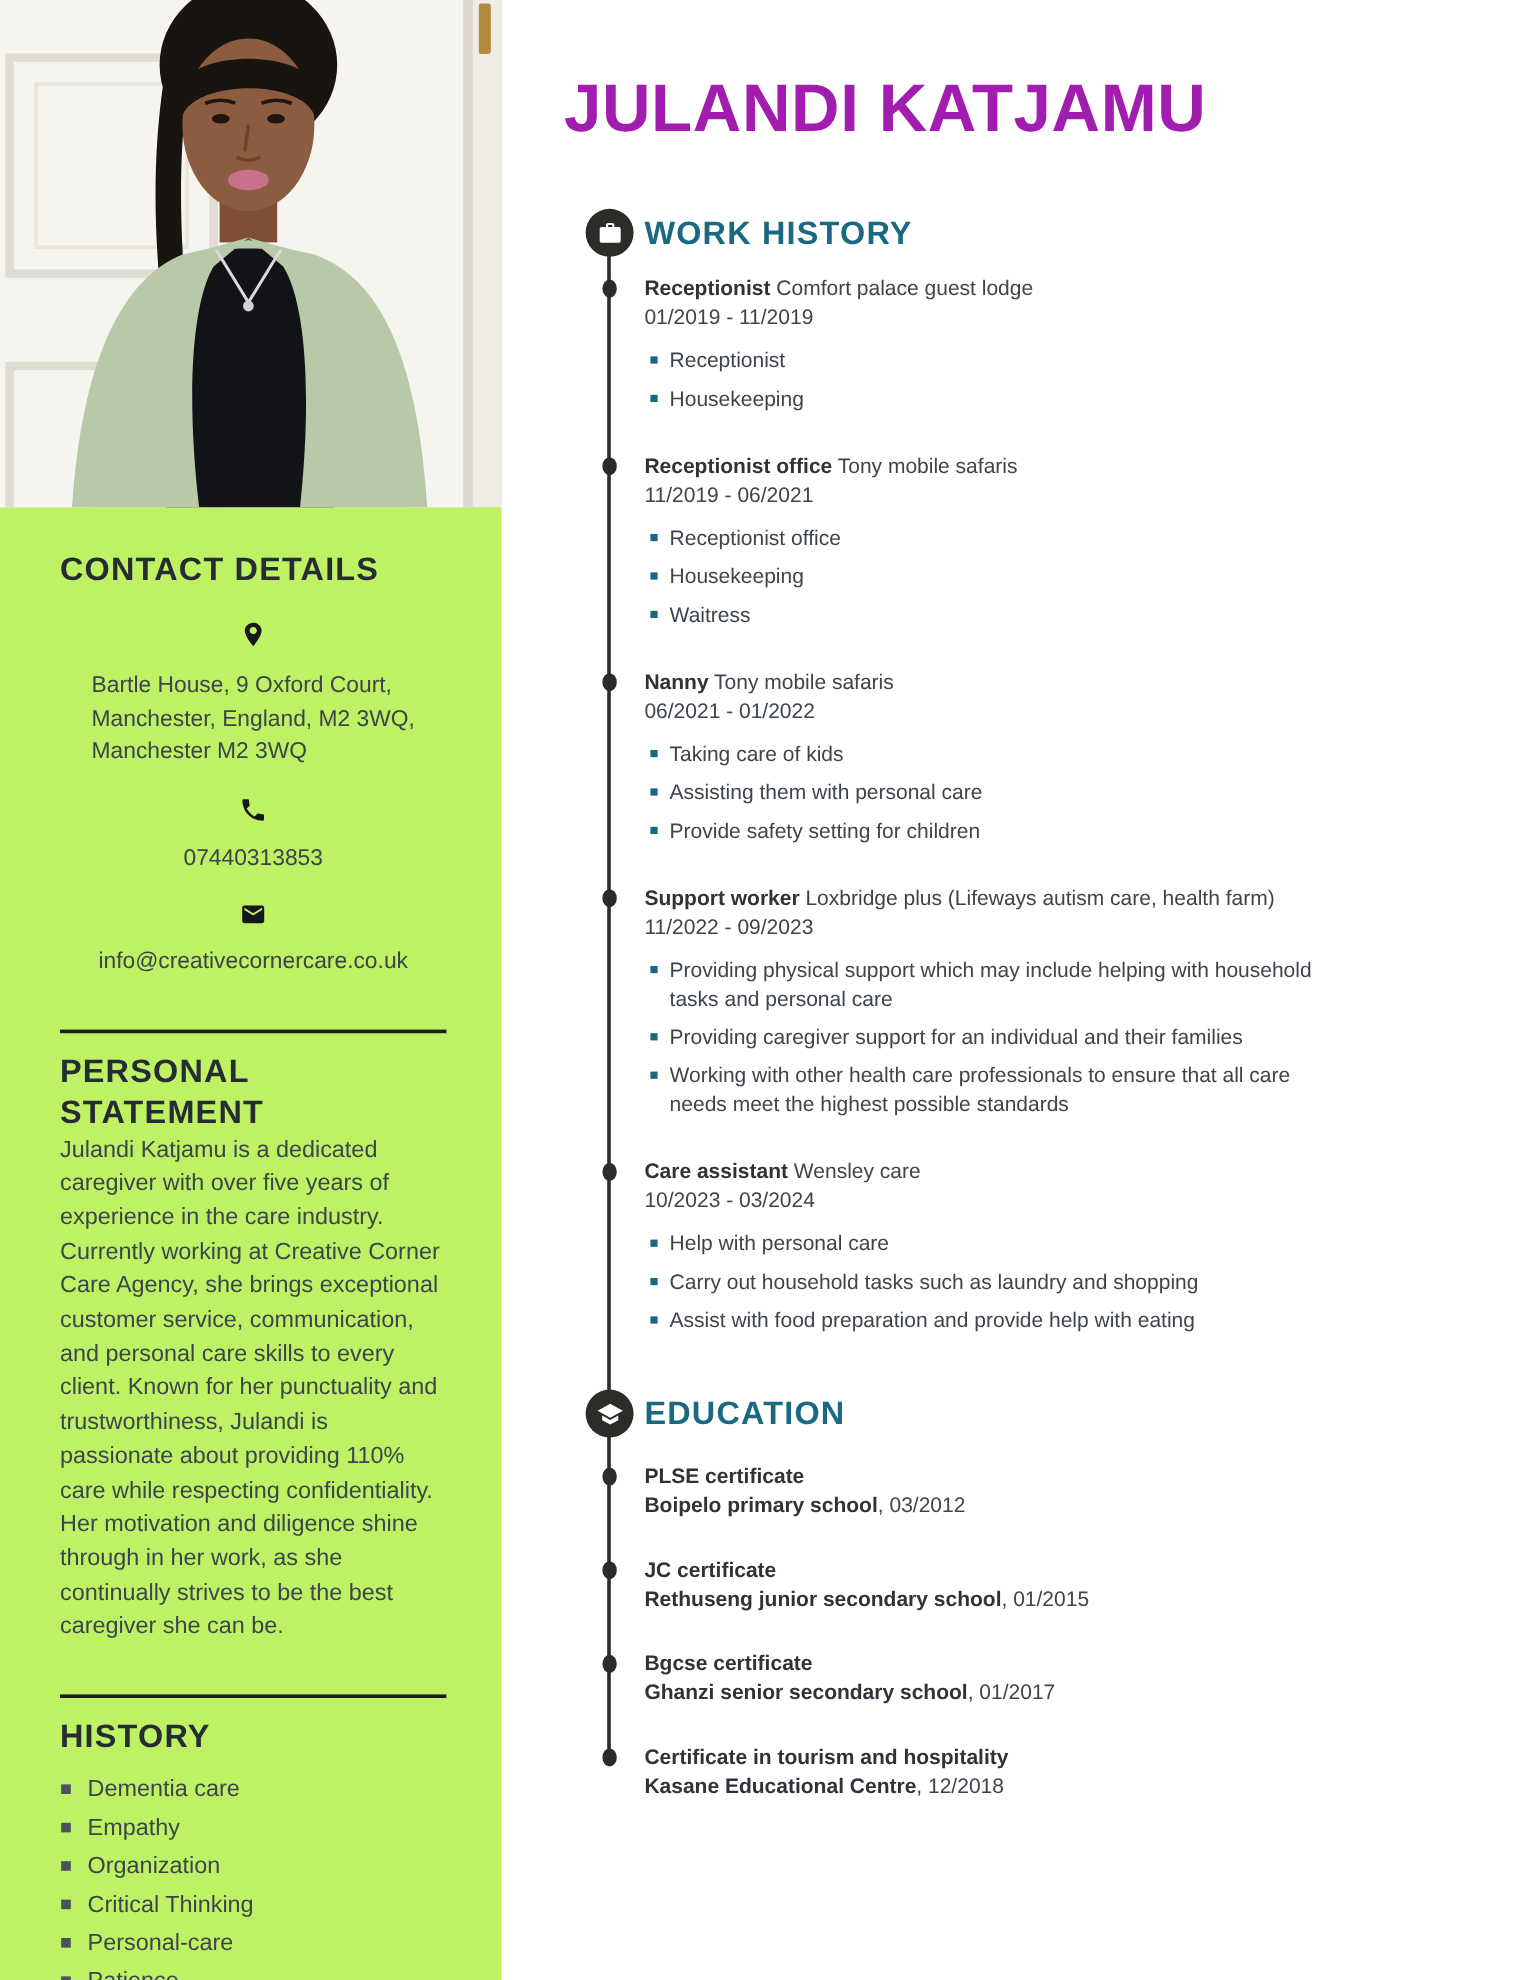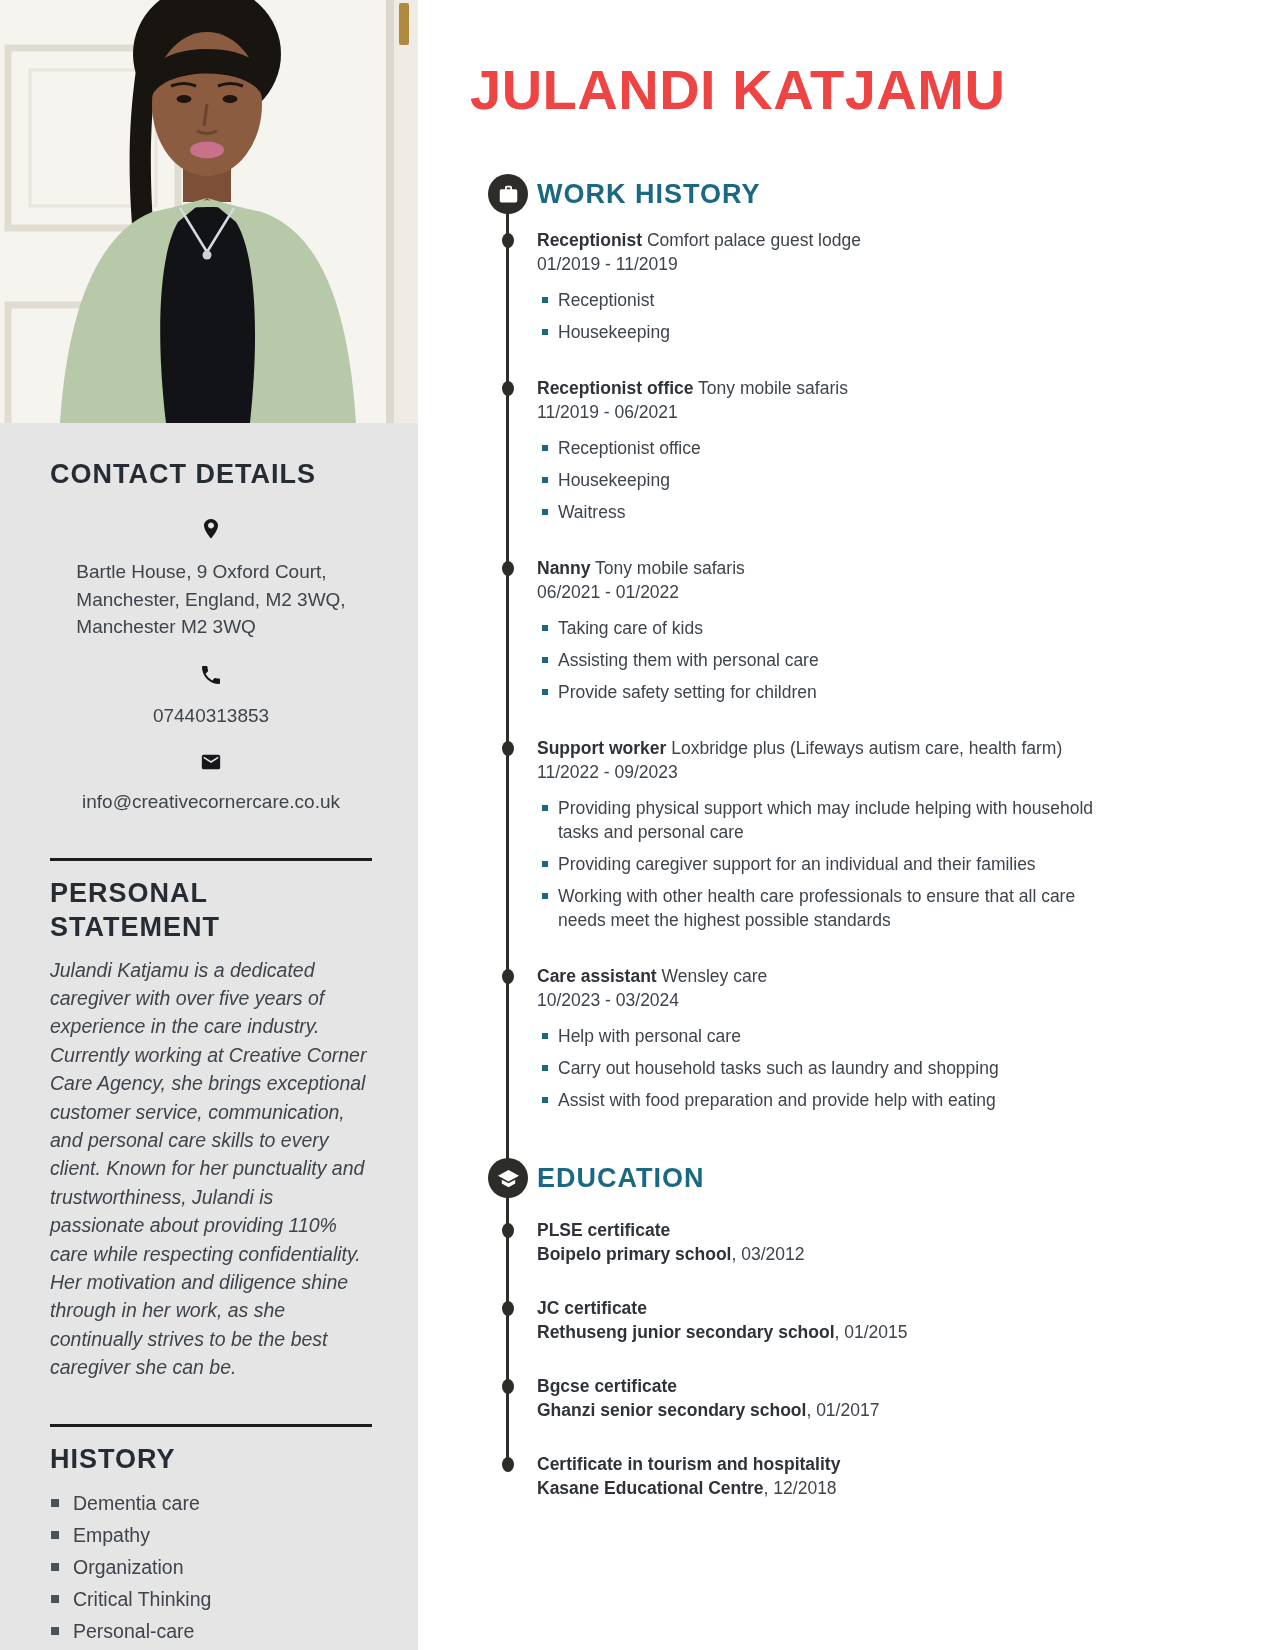--- a/index.html
+++ b/index.html
@@ -9,52 +9,52 @@
     background:#ffffff;
     color:#3d444b;
     position:relative;
     overflow:hidden;
   }
   .page { width:1275px; height:1650px; display:flex; }
 
   
   .sidebar {
     width:418px; min-width:418px; height:1650px;
-    background:#e5e5e5;
+    background:#bef264;
   }
   .photo { width:418px; height:423px; display:block; }
   .sb-content { padding:0 46px 0 50px; }
   .sb-heading {
     font-size:27px; font-weight:bold; letter-spacing:1px;
     color:#262c33; line-height:34px;
   }
   .contact-heading { margin-top:34px; }
   .contact-row { display:flex; gap:15px; align-items:center; margin-top:22px;flex-direction:column; }
   .contact-row.first { margin-top:24px; }
   .contact-icon { width:26px; min-width:26px; display:flex; justify-content:center; }
   .contact-text { font-size:19px; line-height:27.5px; color:#3d444b; }
   .divider { height:3px; background:#1d1d1b; margin-top:42px; }
   .ps-heading { margin-top:15px; }
-  .ps-text { margin-top:12px; font-size:19.5px; line-height:28.4px; color:#3d444b;font-style:italic; }
+  .ps-text { font-size:19.5px; line-height:28.4px; color:#3d444b; }
   .skills-heading { margin-top:15px; }
   .skills-list { list-style:none; margin-top:15px; }
   .skills-list li {
     position:relative; padding-left:23px;
     font-size:19.5px; line-height:24px; margin-bottom:8px; color:#3d444b;
   }
   .skills-list li::before {
     content:""; position:absolute; left:1px; top:8px;
     width:8px; height:8px; background:#4a525a;
   }
 
   
   .main { flex:1; padding:0 40px 0 119px; position:relative; }
   .page-title {
     font-size:56px; font-weight:bold; letter-spacing:0.5px;
-    color:#ef4444; line-height:64px;
+    color:#a21caf; line-height:64px;
     margin:58px 0 52px -67px; white-space:nowrap;
   }
   .timeline { position:relative; }
   .timeline-line {
     position:absolute; left:-31px; top:20px; bottom:32px;
     width:3px; background:#2d2c29; z-index:0;
   }
   .sec-header { position:relative; display:flex; align-items:flex-end; height:40px; }
   .tl-icon {
     position:absolute; left:-49px; top:0;

